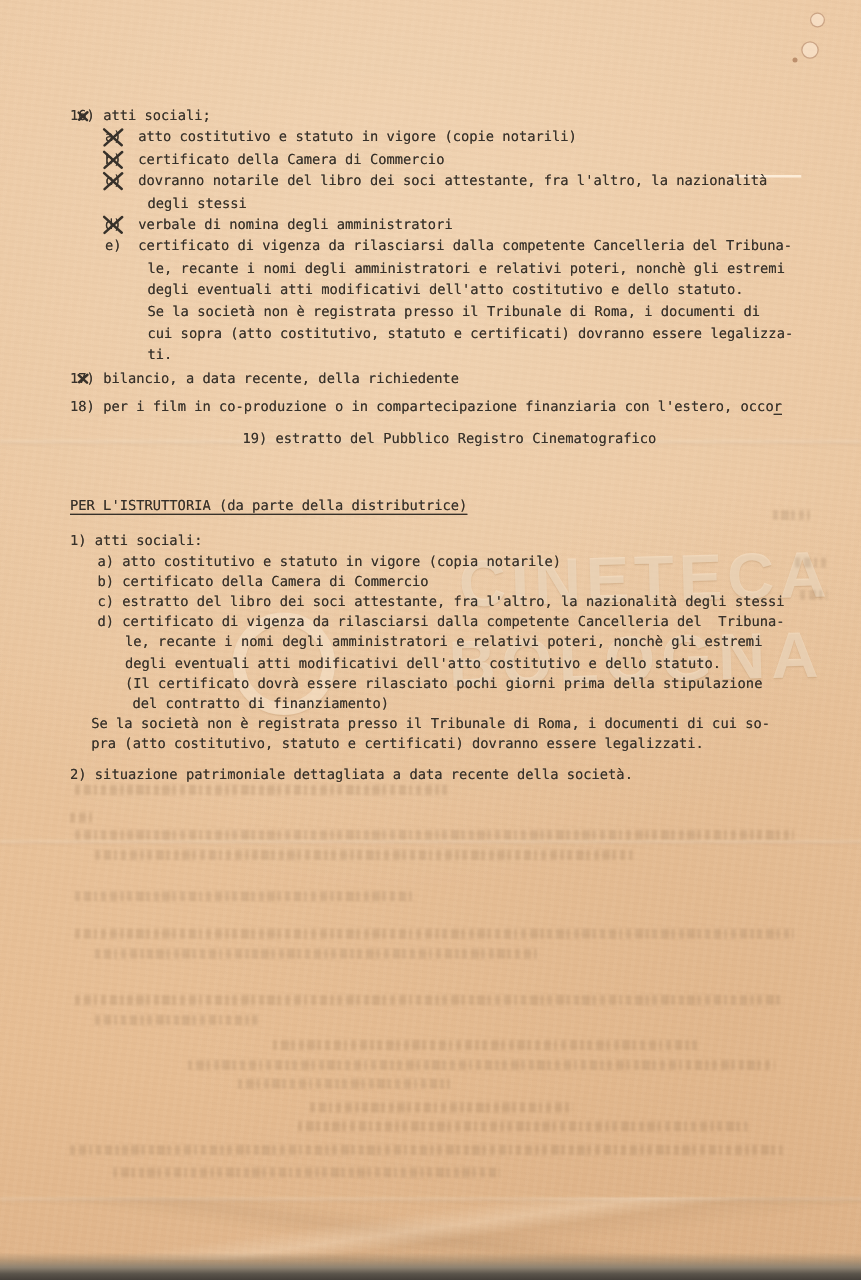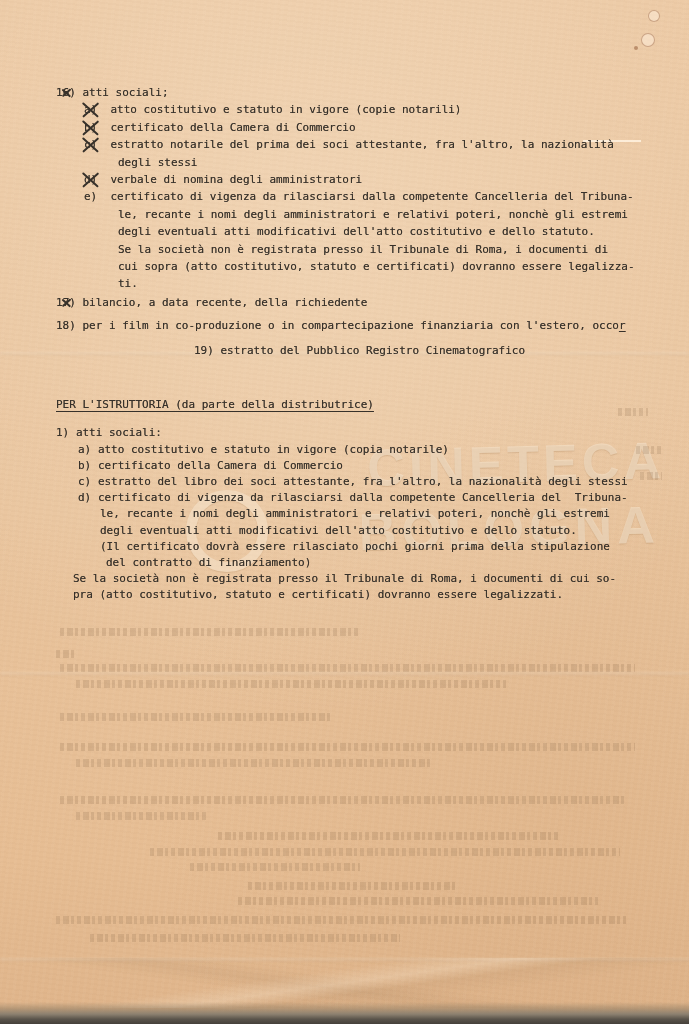--- a/index.html
+++ b/index.html
@@ -112,21 +112,21 @@
       <div class="crease" style="top: 352px;"></div>
       <div class="crease" style="top: 672px;"></div>
       <div class="crease" style="top: 958px;"></div>
     </div>
 
   <div class="text-block">
       <div class="sec-items-16-19">
         <div class="line" style="margin-left: 0px;"><span>1</span><span class="crossed">6</span><span>) </span><span>atti sociali;</span></div>
         <div class="line" style="margin-left: 28px;"><span class="crossed">a)</span><span>  </span><span>atto costitutivo e statuto in vigore (copie notarili)</span></div>
         <div class="line" style="margin-left: 28px;"><span class="crossed">b)</span><span>  </span><span>certificato della Camera di Commercio</span></div>
-        <div class="line" style="margin-left: 28px;"><span class="crossed">c)</span><span>  </span><span>estratto notarile del prima dei soci attestante, fra l'altro, la nazionalità</span></div>
+        <div class="line" style="margin-left: 28px;"><span class="crossed">c)</span><span>  </span><span>dovranno notarile del libro dei soci attestante, fra l'altro, la nazionalità</span></div>
         <div class="line" style="margin-left: 62px;"><span>degli stessi</span></div>
         <div class="line" style="margin-left: 28px;"><span class="crossed">d)</span><span>  </span><span>verbale di nomina degli amministratori</span></div>
         <div class="line" style="margin-left: 28px;"><span>e)</span><span>  </span><span>certificato di vigenza da rilasciarsi dalla competente Cancelleria del Tribuna-</span></div>
         <div class="line" style="margin-left: 62px;"><span>le, recante i nomi degli amministratori e relativi poteri, nonchè gli estremi</span></div>
         <div class="line" style="margin-left: 62px;"><span>degli eventuali atti modificativi dell'atto costitutivo e dello statuto.</span></div>
         <div class="line" style="margin-left: 62px;"><span>Se la società non è registrata presso il Tribunale di Roma, i documenti di</span></div>
         <div class="line" style="margin-left: 62px;"><span>cui sopra (atto costitutivo, statuto e certificati) dovranno essere legalizza-</span></div>
         <div class="line" style="margin-left: 62px;"><span>ti.</span></div>
         <div class="line" style="margin-left: 0px; margin-top: 1px;"><span>1</span><span class="crossed">7</span><span>) </span><span>bilancio, a data recente, della richiedente</span></div>
         <div class="line" style="margin-left: 0px; margin-top: 6px;"><span>18) </span><span>per i film in co-produzione o in compartecipazione finanziaria con l'estero, occo</span><span class="underlined">r</span></div>
@@ -138,18 +138,19 @@
         <div class="line" style="margin-left: 22px;"><span>a) </span><span>atto costitutivo e statuto in vigore (copia notarile)</span></div>
         <div class="line" style="margin-left: 22px;"><span>b) </span><span>certificato della Camera di Commercio</span></div>
         <div class="line" style="margin-left: 22px;"><span>c) </span><span>estratto del libro dei soci attestante, fra l'altro, la nazionalità degli stessi</span></div>
         <div class="line" style="margin-left: 22px;"><span>d) </span><span>certificato di vigenza da rilasciarsi dalla competente Cancelleria del  Tribuna-</span></div>
         <div class="line" style="margin-left: 44px;"><span>le, recante i nomi degli amministratori e relativi poteri, nonchè gli estremi</span></div>
         <div class="line" style="margin-left: 44px;"><span>degli eventuali atti modificativi dell'atto costitutivo e dello statuto.</span></div>
         <div class="line" style="margin-left: 44px;"><span>(Il certificato dovrà essere rilasciato pochi giorni prima della stipulazione</span></div>
         <div class="line" style="margin-left: 50px;"><span>del contratto di finanziamento)</span></div>
         <div class="line" style="margin-left: 17px;"><span>Se la società non è registrata presso il Tribunale di Roma, i documenti di cui so-</span></div>
         <div class="line" style="margin-left: 17px;"><span>pra (atto costitutivo, statuto e certificati) dovranno essere legalizzati.</span></div>
+        <div class="line" style="margin-left: 0px; margin-top: 8px;"><span>2) </span><span>situazione patrimoniale dettagliata a data recente della società.</span></div>
       </div>
     </div>
 
   <div class="crumple-band"></div>
   <div class="bottom-edge"></div>
 </div>
 
 </body></html>

